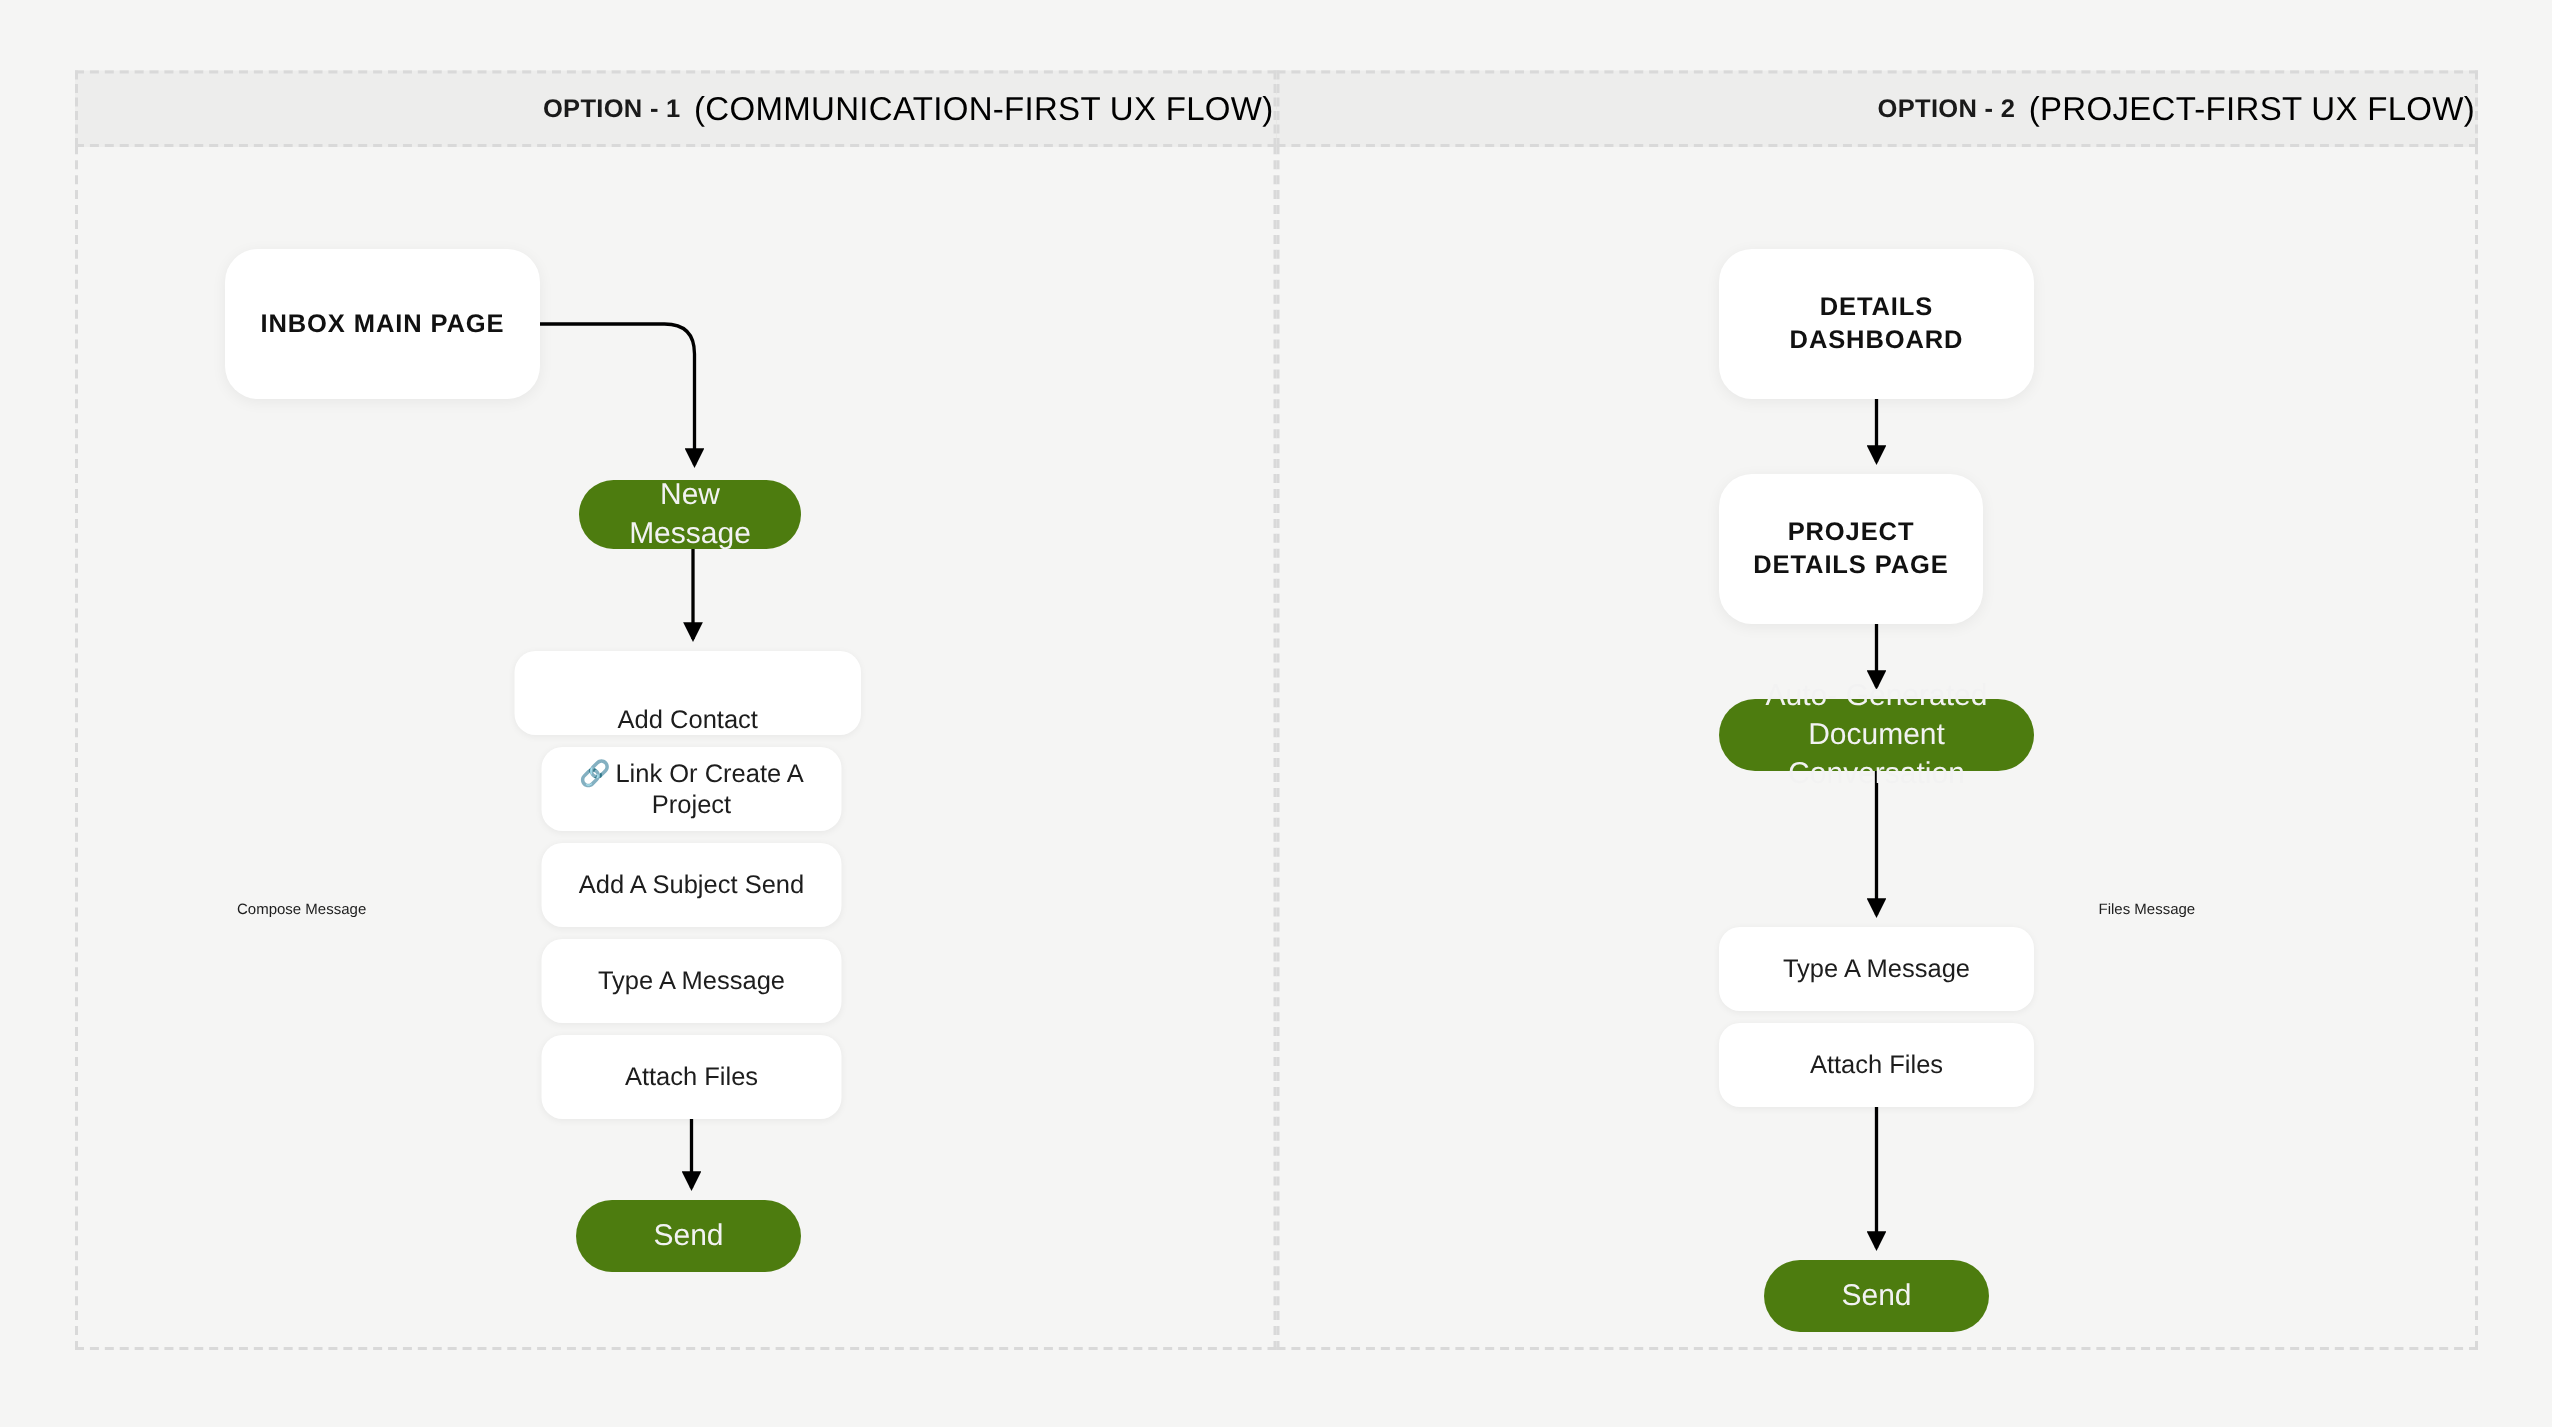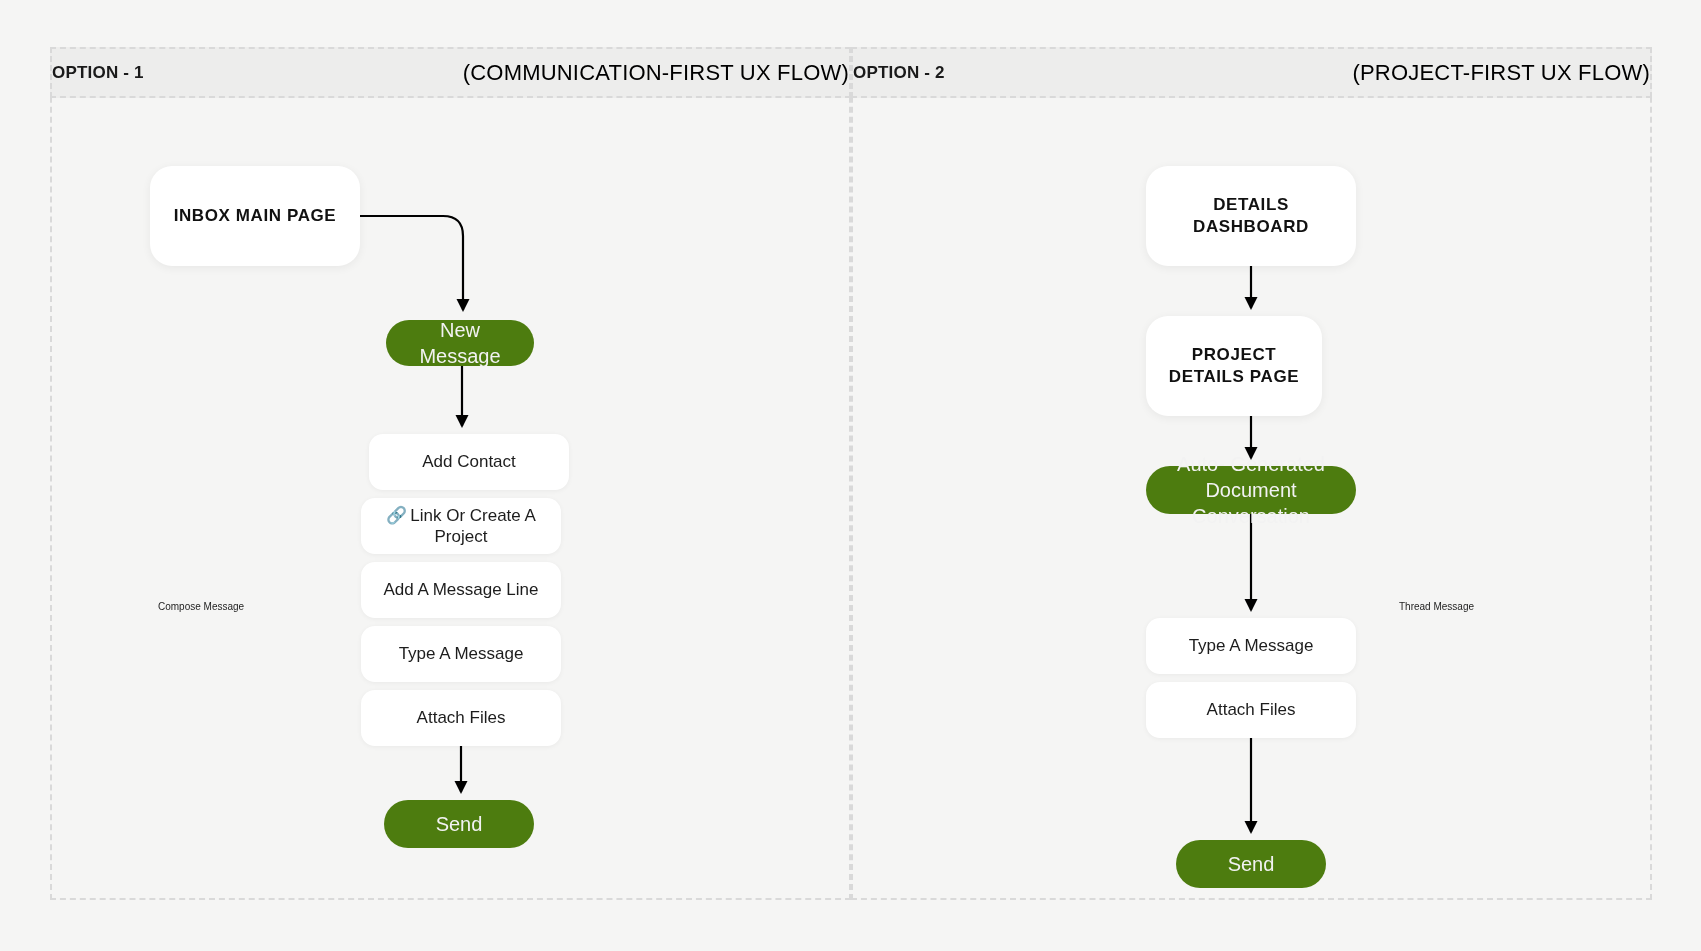--- a/index.html
+++ b/index.html
@@ -35,21 +35,21 @@
     position: absolute;
     left: -2px;
     top: -2px;
     width: 801px;
     height: 51px;
     box-sizing: border-box;
     background: #ededec;
     border: 2px dashed #d9d9d9;
     display: flex;
     align-items: center;
-    justify-content: space-between;
+    justify-content: flex-end;
     gap: 9px;
     white-space: nowrap;
   }
   .panel-title-strong {
     font-size: 17px;
     font-weight: 700;
     color: #1a1a1a;
     letter-spacing: .2px;
   }
   .panel-title-sub {
@@ -106,21 +106,21 @@
     color: #1d1d1d;
     white-space: nowrap;
   }
 
   .node-inner { padding: 0 12px; }
   .link-glyph { margin-right: 3px; }
 
   
   #n-inbox        { left: 150px; top: 166px; width: 210px; height: 100px; }
   #n-new-message  { left: 386px; top: 320px; width: 148px; height: 46px; }
-  #n-add-contact  { left: 369px; top: 434px; width: 200px; height: 56px; }
+  #n-add-contact  { left: 343px; top: 434px; width: 231px; height: 56px; align-items: flex-end; }
   #n-link-project { left: 361px; top: 498px; width: 200px; height: 56px; }
   #n-subject      { left: 361px; top: 562px; width: 200px; height: 56px; }
   #n-type-msg-l   { left: 361px; top: 626px; width: 200px; height: 56px; }
   #n-attach-l     { left: 361px; top: 690px; width: 200px; height: 56px; }
   #n-send-l       { left: 384px; top: 800px; width: 150px; height: 48px; }
   #lbl-compose    { left: 158px; top: 601px; }
 
   
   #n-projects-dash { left: 1146px; top: 166px; width: 210px; height: 100px; }
   #n-project-det   { left: 1146px; top: 316px; width: 176px; height: 100px; }
@@ -181,21 +181,21 @@
 
   <div class="node step" id="n-add-contact">
     <span class="node-inner">Add Contact</span>
   </div>
 
   <div class="node step" id="n-link-project">
     <span class="node-inner"><span class="link-glyph">🔗</span><span>Link Or Create A Project</span></span>
   </div>
 
   <div class="node step" id="n-subject">
-    <span class="node-inner">Add A Message Line</span>
+    <span class="node-inner">Add A Subject Send</span>
   </div>
 
   <div class="node step" id="n-type-msg-l">
     <span class="node-inner">Type A Message</span>
   </div>
 
   <div class="node step" id="n-attach-l">
     <span class="node-inner">Attach Files</span>
   </div>
 
@@ -222,15 +222,15 @@
   </div>
 
   <div class="node step" id="n-attach-r">
     <span class="node-inner">Attach Files</span>
   </div>
 
   <div class="node pill" id="n-send-r">
     <span class="node-inner">Send</span>
   </div>
 
-  <div class="side-label" id="lbl-thread">Thread Message</div>
+  <div class="side-label" id="lbl-thread">Files Message</div>
 
 </div>
 
 </body></html>

